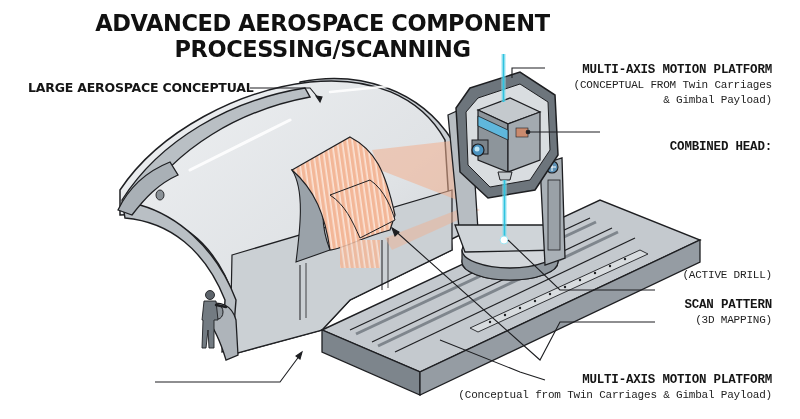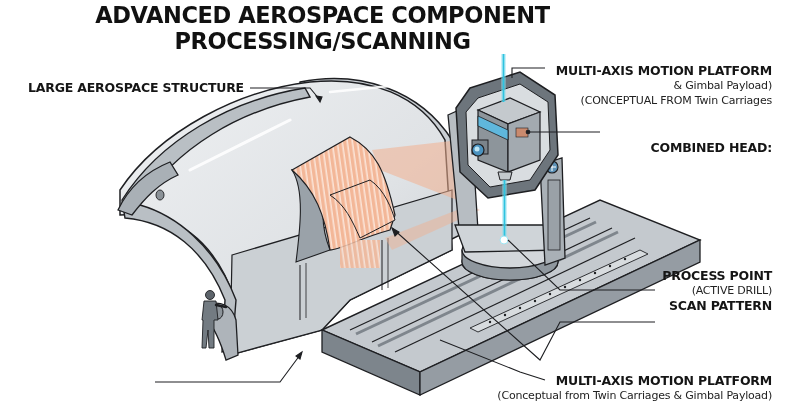--- a/index.html
+++ b/index.html
@@ -4,30 +4,30 @@
   <style>
     html, body { margin: 0; padding: 0; }
     body {
       width: 800px; height: 419px; overflow: hidden;
       background: #ffffff;
       font-family: "DejaVu Sans", "Liberation Sans", sans-serif;
       position: relative;
       color: #141414;
     }
     .title {
-      position: absolute; left: 0; top: 2px; width: 645px;
+      position: absolute; left: 0; top: 10px; width: 645px;
       text-align: center; font-weight: bold; font-size: 22.5px;
       letter-spacing: -0.4px; color: #111;
       font-family: "DejaVu Sans", sans-serif;
     }
     .art { position: absolute; left: 0; top: 0; width: 800px; height: 419px; }
     .label { position: absolute; font-family: "DejaVu Sans", sans-serif; line-height: 15px; }
     .label .main { font-weight: bold; font-size: 12.5px; color: #151515; letter-spacing: -0.2px; }
     .label .sub { font-size: 11px; color: #222; letter-spacing: -0.2px; }
-    .right { text-align: right; }
+    .right { text-align: right; font-family: Liberation Mono, monospace; }
   </style>
 </head>
 <body>
 
 <div class="title">ADVANCED AEROSPACE COMPONENT PROCESSING/SCANNING</div>
 
 <svg class="art" viewBox="0 0 800 419" xmlns="http://www.w3.org/2000/svg">
   <defs>
     <pattern id="stripes" width="5" height="10" patternUnits="userSpaceOnUse" patternTransform="rotate(-8)">
       <rect width="5" height="10" fill="#f3b798"></rect>
@@ -164,40 +164,40 @@
     <path d="M508 240 L560 290 L655 290"></path>
     <path d="M392 228 L540 360 L560 322 L655 322"></path>
     <polygon points="392,228 399,232 395,236" fill="#1e1f22"></polygon>
     <path d="M155 382 L280 382 L300 355"></path>
     <polygon points="302,352 296,356 300,359" fill="#1e1f22"></polygon>
     <path d="M440 340 L520 372 L545 380"></path>
   </g>
 </svg>
 
 <div class="label" style="left:28px; top:80px;">
-  <div class="main">LARGE AEROSPACE STRUCTURE</div>
+  <div class="main">LARGE AEROSPACE CONCEPTUAL</div>
 </div>
 
 <div class="label right" style="right:28px; top:63px;">
   <div class="main">MULTI-AXIS MOTION PLATFORM</div>
+  <div class="sub">(CONCEPTUAL FROM Twin Carriages</div>
   <div class="sub">&amp; Gimbal Payload)</div>
-  <div class="sub">(CONCEPTUAL FROM Twin Carriages</div>
 </div>
 
 <div class="label right" style="right:28px; top:140px;">
   <div class="main">COMBINED HEAD:</div>
 </div>
 
 <div class="label right" style="right:28px; top:268px;">
-  <div class="main">PROCESS POINT</div>
   <div class="sub">(ACTIVE DRILL)</div>
 </div>
 
 <div class="label right" style="right:28px; top:298px;">
   <div class="main">SCAN PATTERN</div>
+  <div class="sub">(3D MAPPING)</div>
 </div>
 
 <div class="label" style="left:28px; top:374px;margin-top:44px;">
   <div class="main">IMMENSE SCALE</div>
 </div>
 
 <div class="label right" style="right:28px; top:373px;">
   <div class="main">MULTI-AXIS MOTION PLATFORM</div>
   <div class="sub">(Conceptual from Twin Carriages &amp; Gimbal Payload)</div>
 </div>

